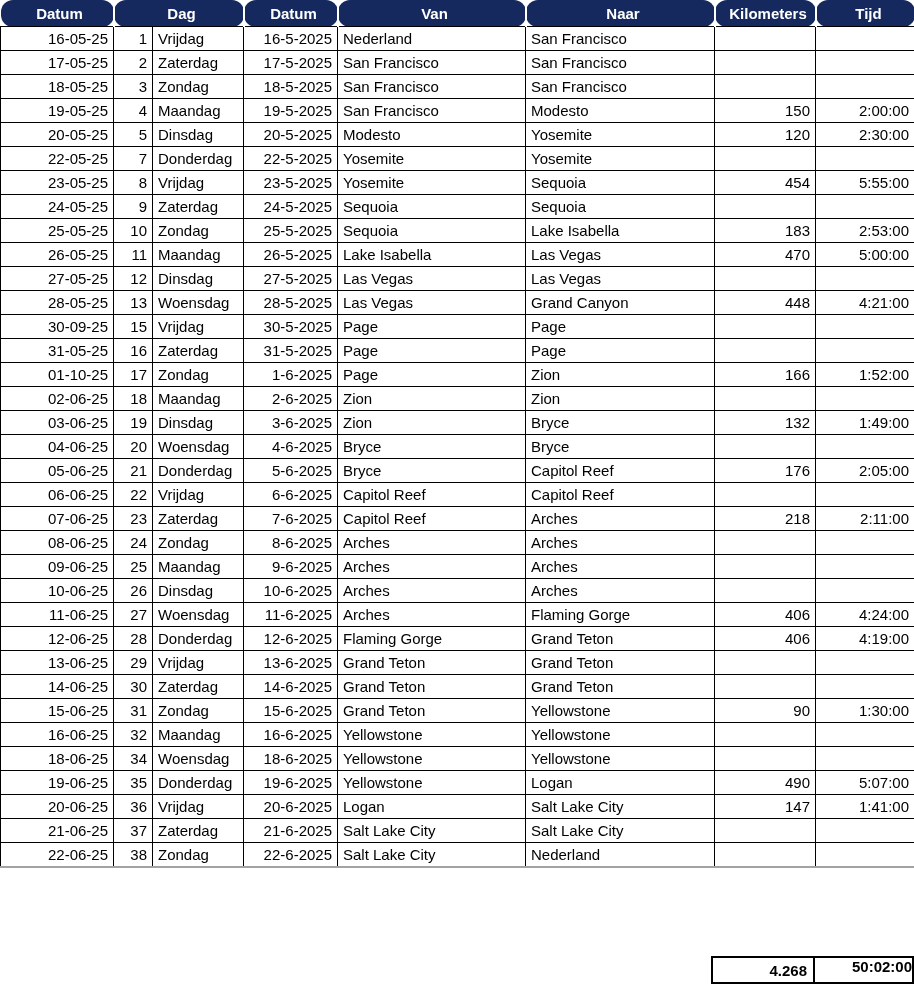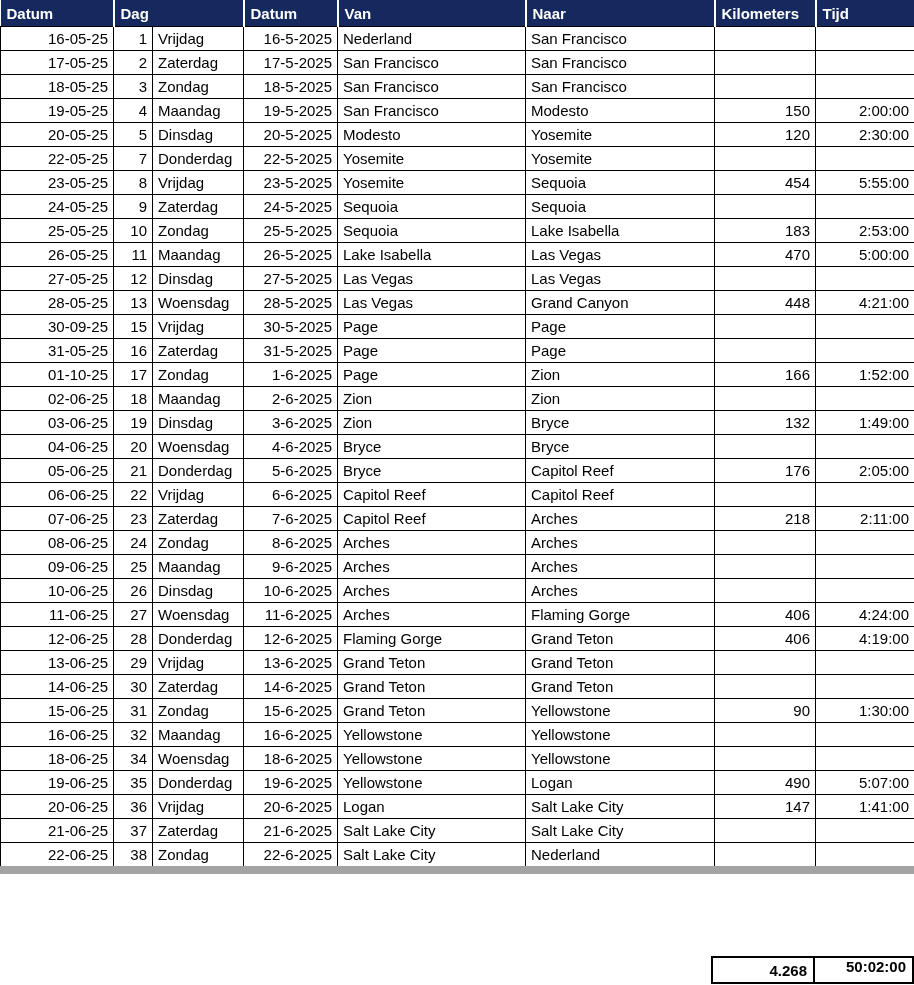--- a/index.html
+++ b/index.html
@@ -16,37 +16,38 @@
     table-layout: fixed;
     width: 914px;
     font-size: 15px;
     color: #000000;
   }
   table.itin th {
     height: 26px;
     background: #15295f;
     color: #ffffff;
     font-weight: bold;
-    text-align: left;
+    text-align: center;
     padding: 0 0 0 6px;
     border-right: 2px solid #ffffff;
     border-bottom: 1px solid #000000;
     white-space: nowrap;
     overflow: hidden;
+    border-radius: 12px;
   }
   table.itin th:last-child { border-right: none; }
   table.itin td {
     height: 23px;
     border: 1px solid #000000;
     padding: 0 5px;
     white-space: nowrap;
     overflow: hidden;
     background: #ffffff;
   }
-  table.itin tbody tr:last-child td { border-bottom: 8px solid #a3a3a3; margin-top: 23px; }
+  table.itin tbody tr:last-child td { border-bottom: 2px solid #a3a3a3; margin-top: 23px; }
   td.al-r { text-align: right; }
   td.al-l { text-align: left; }
   .totals {
     position: absolute;
     left: 711px;
     top: 956px;
     width: 203px;
     height: 28px;
     border: 2px solid #000000;
     box-sizing: border-box;
@@ -63,21 +64,20 @@
     box-sizing: border-box;
     text-align: right;
     padding-right: 6px;
     display: flex;
     align-items: center;
     justify-content: flex-end;
   }
   .totals .t-tijd {
     flex: 1;
     text-align: right;
-    padding-right: 6px;
   }
 </style>
 </head>
 <body>
 
 <div class="sheet">
 
   <table class="itin">
     <colgroup>
       <col style="width:113px">

